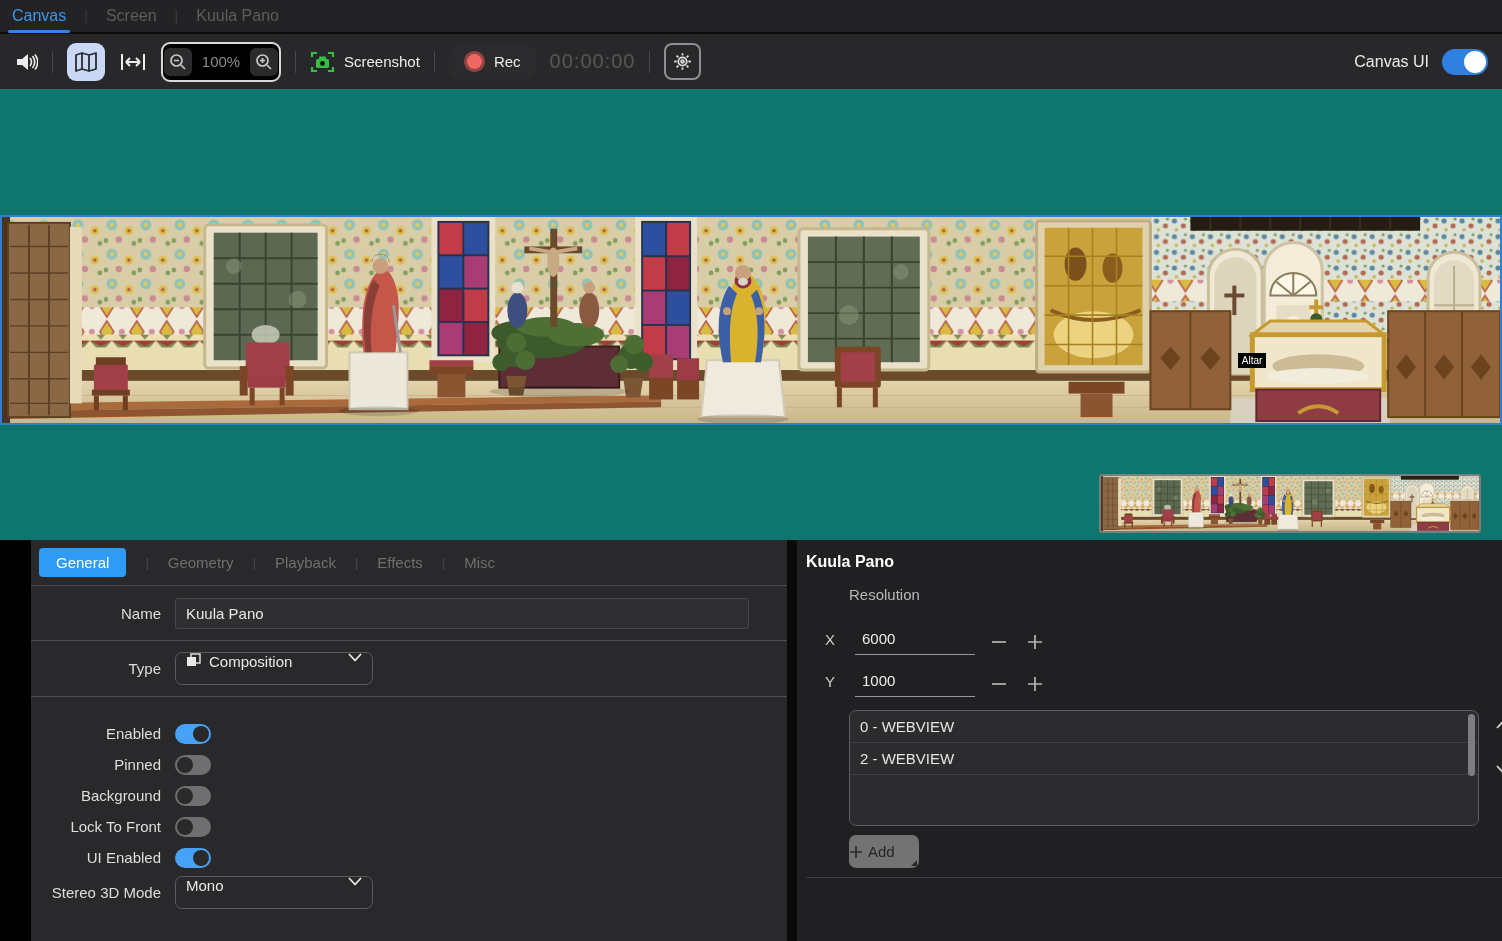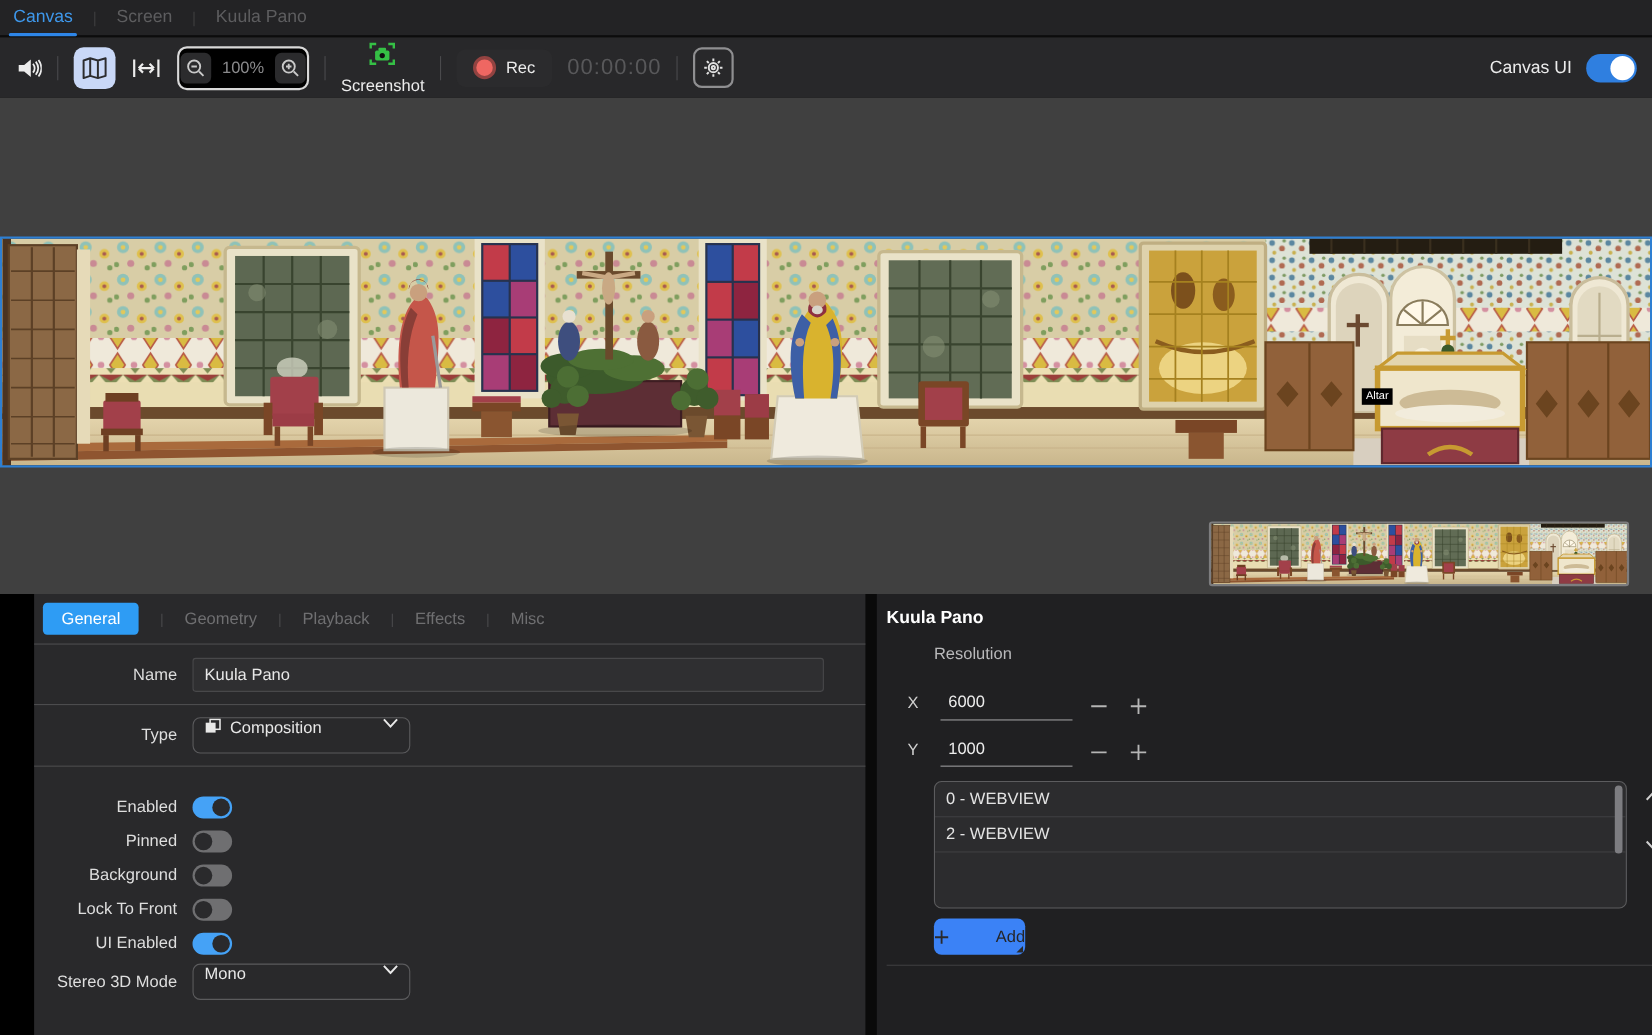--- a/index.html
+++ b/index.html
@@ -19,35 +19,35 @@
   
   .toolbar{height:55px;background:#28282a;display:flex;align-items:center;padding:0 14px;}
   .tdiv{width:1px;height:22px;background:#4a4a4c;margin:0 14px;flex:0 0 auto;}
   .tbtn{display:flex;align-items:center;justify-content:center;cursor:pointer;flex:0 0 auto;}
   .mapbtn{width:38px;height:38px;background:#c9d8f7;border-radius:9px;}
   .zoomgroup{display:flex;align-items:center;height:40px;background:#000;border:2px solid #d9d9d9;
           border-radius:9px;padding:0 1px;box-sizing:border-box;}
   .zbtn{width:28px;height:28px;background:#2b2b2d;border-radius:6px;display:flex;align-items:center;
           justify-content:center;cursor:pointer;}
   .zoomval{width:58px;text-align:center;color:#8a8a8c;font-size:15px;}
-  .shotwrap{display:flex;align-items:center;gap:9px;cursor:pointer;flex-direction:column;}
+  .shotwrap{display:flex;align-items:center;gap:9px;cursor:pointer;}
   .shotlabel{color:#ececec;font-size:15px;}
   .recbtn{height:34px;background:#2b2b2d;border-radius:8px;display:flex;align-items:center;gap:9px;
           padding:0 15px;cursor:pointer;}
   .recdot{width:15px;height:15px;border-radius:50%;background:#ef6762;border:3px solid #934341;box-sizing:content-box;}
   .reclabel{color:#ececec;font-size:15px;}
   .rectime{color:#58585a;font-size:20px;letter-spacing:1px;margin-left:14px;}
   .gearbtn{width:33px;height:33px;border:2px solid #8f8f91;border-radius:8px;}
   .spacer{flex:1;}
   .cuilabel{color:#ececec;font-size:16px;margin-right:13px;}
   .bigtoggle{width:46px;height:26px;border-radius:13px;background:#2f7fe0;position:relative;cursor:pointer;}
   .bigtoggle .knob{position:absolute;top:2px;right:2px;width:22px;height:22px;border-radius:50%;background:#fff;}
 
   
-  .stage{position:relative;height:451px;background:#404040;}
+  .stage{position:relative;height:451px;background:#0f766e;}
   .pano{position:absolute;left:0;right:0;top:126px;height:210px;border:2px solid #2e7fd2;
         box-sizing:border-box;overflow:hidden;cursor:pointer;}
   .pano svg{display:block;width:100%;height:100%;}
   .altartag{position:absolute;left:82.5%;top:66%;background:#000;color:#fff;font-size:10px;
         padding:1px 4px;line-height:13px;}
   .thumb{position:absolute;right:21px;top:385px;width:378px;height:55px;border:2px solid #7d7d7f;
         border-radius:3px;overflow:hidden;cursor:pointer;background:#111;}
   .thumb svg{display:block;width:100%;height:100%;}
 
   
@@ -90,22 +90,22 @@
         color:#ececec;font-size:15px;padding:0 0 7px 7px;outline:none;font-family:"Liberation Sans",sans-serif;}
   .stepbtn{width:20px;height:26px;display:flex;align-items:center;justify-content:center;cursor:pointer;}
   .stepbtn.minus{margin-left:14px;}
   .stepbtn.plus{margin-left:16px;}
   .layerlist{position:absolute;left:52px;top:170px;width:630px;height:116px;border:1px solid #5c5c5e;
         border-radius:7px;background:#2c2c2e;overflow:hidden;box-sizing:border-box;}
   .layerrow{height:31px;line-height:31px;padding-left:10px;color:#e4e4e4;font-size:15px;
         border-bottom:1px solid #3f3f41;cursor:pointer;}
   .scrollthumb{position:absolute;right:3px;top:3px;width:7px;height:62px;background:#7d7d81;border-radius:4px;cursor:pointer;}
   .updown{position:absolute;left:698px;cursor:pointer;}
-  .addbtn{position:absolute;left:52px;top:295px;width:83px;height:33px;background:#3b82f6;border-radius:7px;
-        display:flex;align-items:center;justify-content:space-between;gap:5px;color:#252527;font-size:15px;cursor:pointer;}
+  .addbtn{position:absolute;left:52px;top:295px;width:70px;height:33px;background:#737373;border-radius:7px;
+        display:flex;align-items:center;justify-content:flex-start;gap:5px;color:#252527;font-size:15px;cursor:pointer;}
   .addcorner{position:absolute;bottom:2px;right:2px;width:0;height:0;border-left:6px solid transparent;
         border-bottom:6px solid #2a2a2c;}
   .rp-div{position:absolute;left:9px;right:0;top:337px;border-top:1px solid #3e3e40;}
 </style>
 </head>
 <body class="nosel">
 
 <svg width="0" height="0" style="position:absolute" aria-hidden="true">
 <defs>
   <pattern id="mos" width="34" height="30" patternUnits="userSpaceOnUse">

